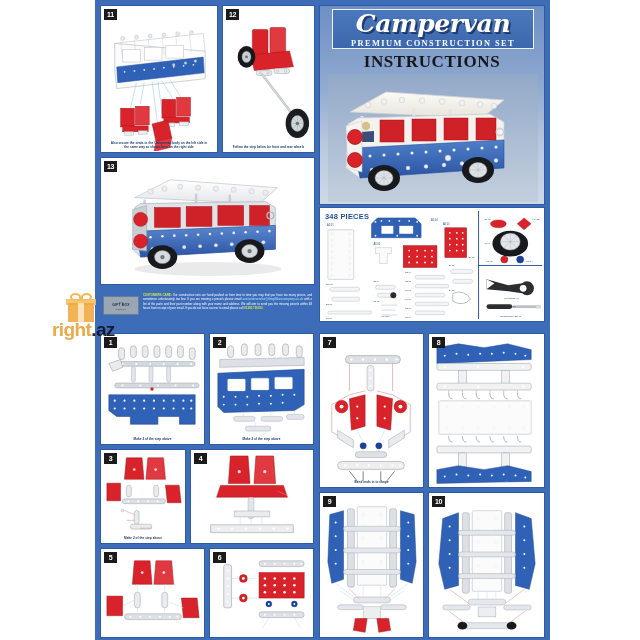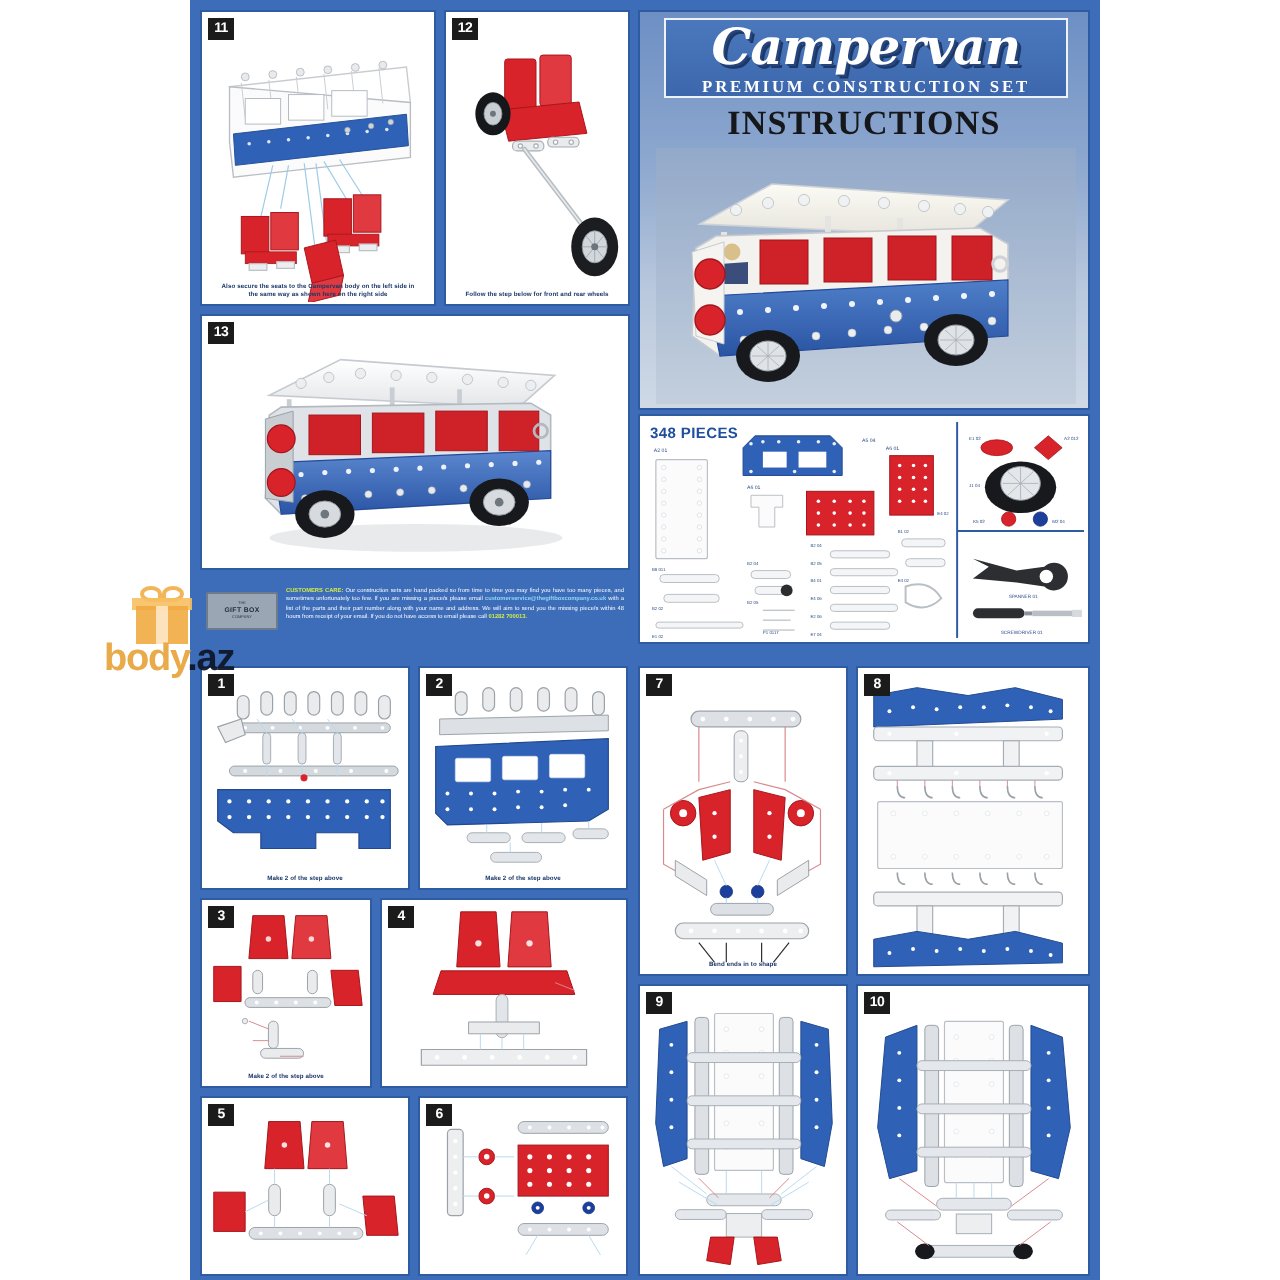--- a/index.html
+++ b/index.html
@@ -1244,16 +1244,16 @@
   </div>
 
   <div id="wm">
     <div class="gift">
       <div class="bow1"></div>
       <div class="bow2"></div>
       <div class="glid"></div>
       <div class="gbox"></div>
       <div class="gband"></div>
     </div>
-    <div class="wtext"><span class="wb">body</span><span class="waz">.az</span></div>
+    <div class="wtext"><span class="wb">right</span><span class="waz">.az</span></div>
   </div>
 
 </div>
 
 </body></html>

